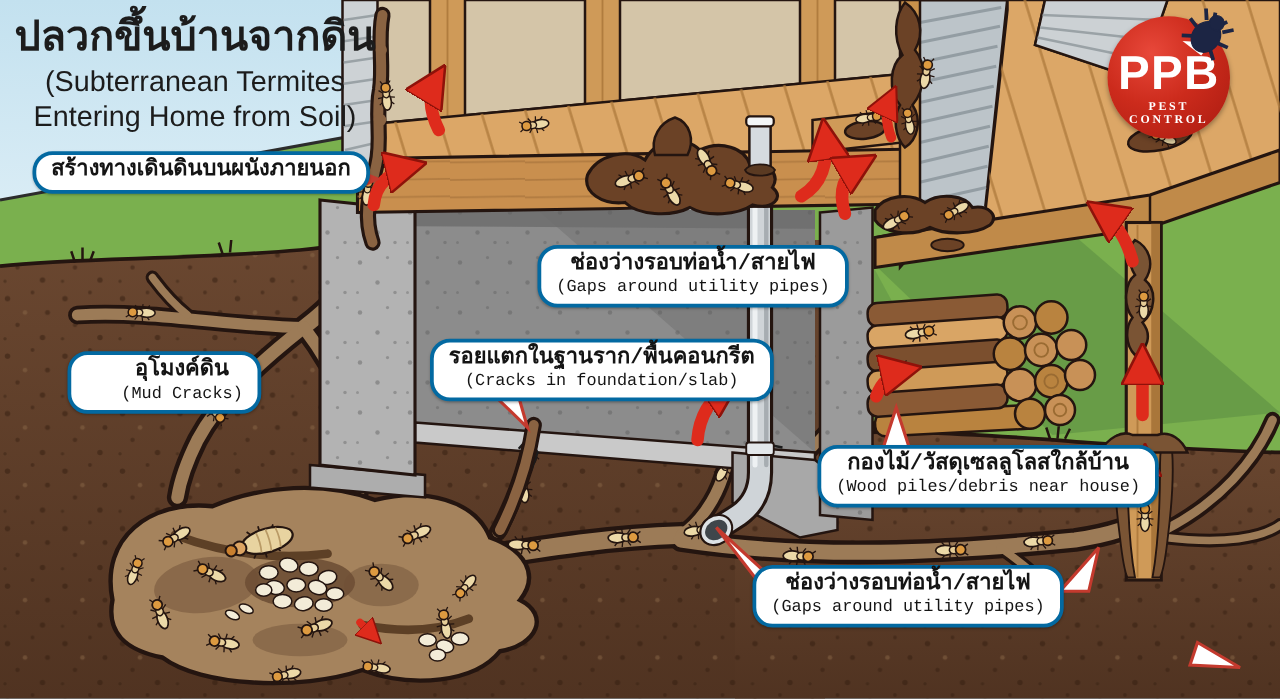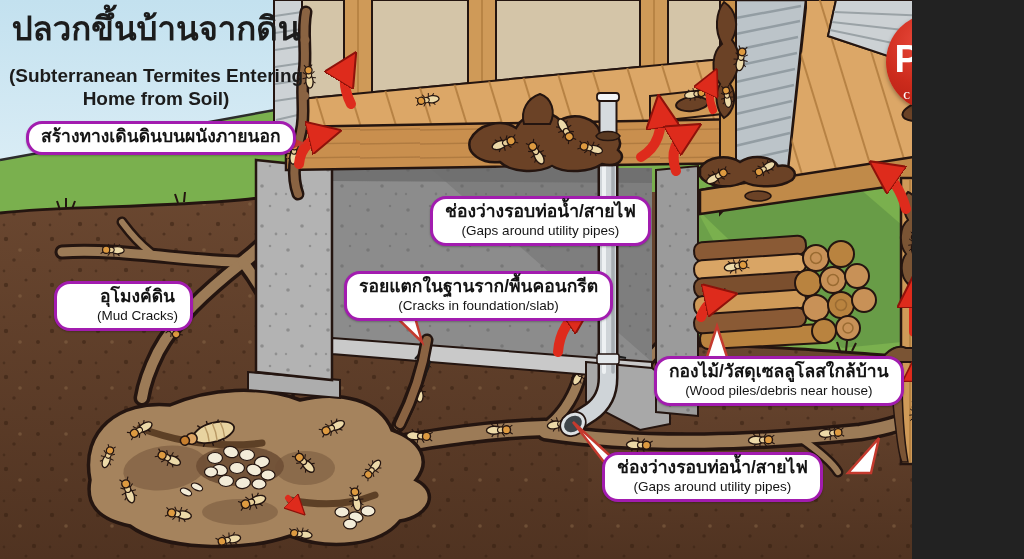--- a/index.html
+++ b/index.html
@@ -1,24 +1,24 @@
 <!DOCTYPE html>
 <html><head>
 <meta charset="utf-8">
 <style>
   html,body{margin:0;padding:0;background:#222;}
-  #stage{position:relative;width:912px;height:559px;overflow:hidden;
+  #stage{position:relative;width:1024px;height:559px;overflow:hidden;
          font-family:"Liberation Sans","DejaVu Sans",sans-serif;background:#cfe7f2;}
   #scene{position:absolute;left:0;top:0;width:1024px;height:559px;display:block;}
   .title{position:absolute;left:6px;top:10px;width:300px;text-align:center;color:#1c1c1c;}
   .title .th{display:block;font-size:33px;font-weight:bold;letter-spacing:0px;line-height:1.15;}
-  .title .en{display:block;font-size:19px;font-weight:bold;line-height:1.22;margin-top:16px;}
-  .callout{position:absolute;background:#fff;border:3px solid #a21caf;border-radius:16px;
+  .title .en{display:block;font-size:23px;font-weight:normal;line-height:1.22;margin-top:3px;}
+  .callout{position:absolute;background:#fff;border:3px solid #0369a1;border-radius:16px;
            padding:3px 12px 5px;text-align:center;line-height:1.12;white-space:nowrap;
-           box-shadow:0 1px 2px rgba(0,0,0,.25);}
+           box-shadow:0 1px 2px rgba(0,0,0,.25);font-family:Liberation Mono, monospace;}
   .callout .th{display:block;font-weight:bold;font-size:17.5px;color:#141414;}
   .callout .en{display:block;font-size:13.5px;color:#141414;margin-top:1px;}
   #cl-1{left:26px;top:121px;}
   #cl-2{left:430px;top:196px;}
   #cl-3{left:54px;top:281px;padding-left:40px;}
   #cl-4{left:344px;top:271px;}
   #cl-5{left:654px;top:356px;}
   #cl-6{left:602px;top:452px;}
   #cl-7{left:816px;top:469px;}
   .logo{position:absolute;left:886px;top:13px;width:98px;height:98px;border-radius:50%;

